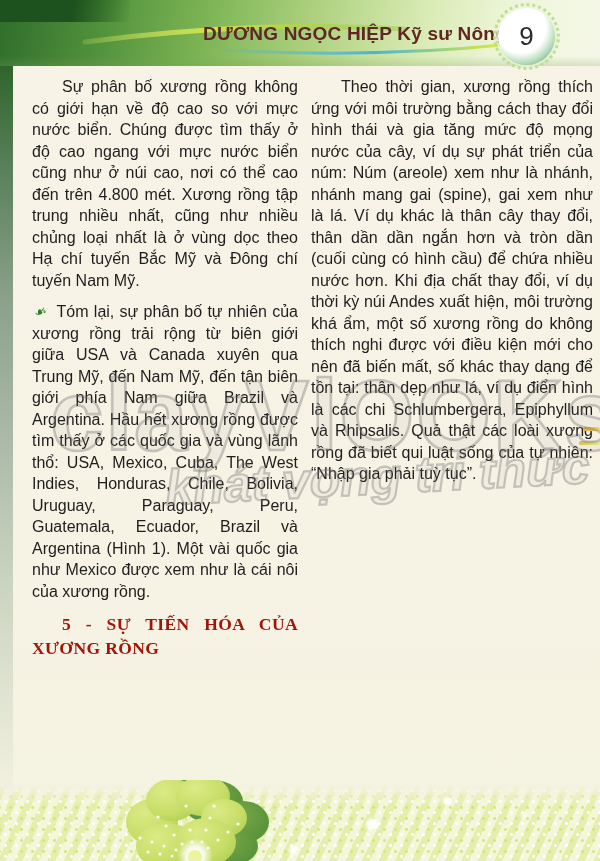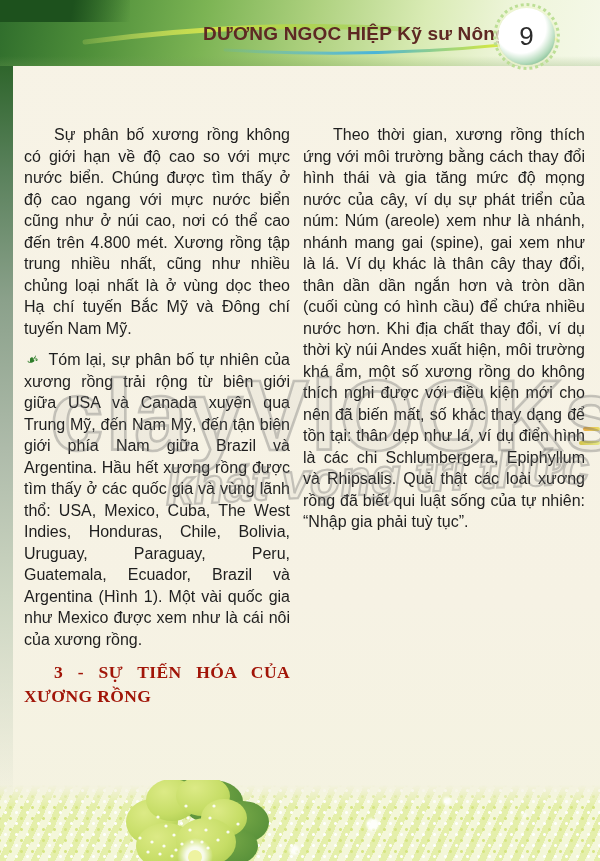--- a/index.html
+++ b/index.html
@@ -45,22 +45,22 @@
   .page-number{font-size:26px;color:#2b2b2b;font-weight:400;}
 
   
   .left-strip{
     position:absolute;left:0;top:64px;width:13px;height:740px;z-index:2;
     background:linear-gradient(180deg,#2e652b 0%,#58805a 14%,#8ba18b 32%,#aebbaa 52%,#cdd6c2 72%,rgba(240,242,226,0) 100%);
   }
 
   
   .columns{
-    position:absolute;left:24px;top:76px;width:561px;z-index:3;
-    display:flex;gap:13px;margin-top:48px;
+    position:absolute;left:32px;top:76px;width:561px;z-index:3;
+    display:flex;gap:13px;
   }
   .col{color:#1e1e1e;font-size:16px;line-height:21.5px;}
   .col-left{flex:0 0 266px;width:266px;}
   .col-right{flex:0 0 282px;width:282px;}
   .col p{margin:0 0 10px 0;text-align:justify;}
   .col p.indent{text-indent:30px;}
   .leaf-bullet{
     color:#2e7d2a;font-size:15px;display:inline-block;
     transform:scaleX(-1) rotate(18deg);margin:0 10px 0 2px;
   }
@@ -211,21 +211,21 @@
       </g>
     </g>
     <circle cx="85" cy="76" r="18" fill="url(#glow)"></circle>
     <circle cx="85" cy="77" r="7" fill="#eef3a0"></circle>
   </svg>
 
   <div class="columns">
     <div class="col col-left">
       <p class="indent">Sự phân bố xương rồng không có giới hạn về độ cao so với mực nước biển. Chúng được tìm thấy ở độ cao ngang với mực nước biển cũng như ở núi cao, nơi có thể cao đến trên 4.800 mét. Xương rồng tập trung nhiều nhất, cũng như nhiều chủng loại nhất là ở vùng dọc theo Hạ chí tuyến Bắc Mỹ và Đông chí tuyến Nam Mỹ.</p>
       <p><span class="leaf-bullet">❧</span><span>Tóm lại, sự phân bố tự nhiên của xương rồng trải rộng từ biên giới giữa USA và Canada xuyên qua Trung Mỹ, đến Nam Mỹ, đến tận biên giới phía Nam giữa Brazil và Argentina. Hầu hết xương rồng được tìm thấy ở các quốc gia và vùng lãnh thổ: USA, Mexico, Cuba, The West Indies, Honduras, Chile, Bolivia, Uruguay, Paraguay, Peru, Guatemala, Ecuador, Brazil và Argentina (Hình 1). Một vài quốc gia như Mexico được xem như là cái nôi của xương rồng.</span></p>
-      <p class="section-heading">3 - SỰ TIẾN HÓA CỦA XƯƠNG RỒNG</p>
+      <p class="section-heading">5 - SỰ TIẾN HÓA CỦA XƯƠNG RỒNG</p>
     </div>
     <div class="col col-right">
       <p class="indent">Theo thời gian, xương rồng thích ứng với môi trường bằng cách thay đổi hình thái và gia tăng mức độ mọng nước của cây, ví dụ sự phát triển của núm: Núm (areole) xem như là nhánh, nhánh mang gai (spine), gai xem như là lá. Ví dụ khác là thân cây thay đổi, thân dần dần ngắn hơn và tròn dần (cuối cùng có hình cầu) để chứa nhiều nước hơn. Khi địa chất thay đổi, ví dụ thời kỳ núi Andes xuất hiện, môi trường khá ẩm, một số xương rồng do không thích nghi được với điều kiện mới cho nên đã biến mất, số khác thay dạng để tồn tại: thân dẹp như lá, ví dụ điển hình là các chi Schlumbergera, Epiphyllum và Rhipsalis. Quả thật các loài xương rồng đã biết qui luật sống của tự nhiên: “Nhập gia phải tuỳ tục”.</p>
     </div>
   </div>
 
   <div class="watermark">
     <div class="wm1">clayVlOOKs</div>
     <div class="wm2">khát vọng tri thức</div>
   </div>

